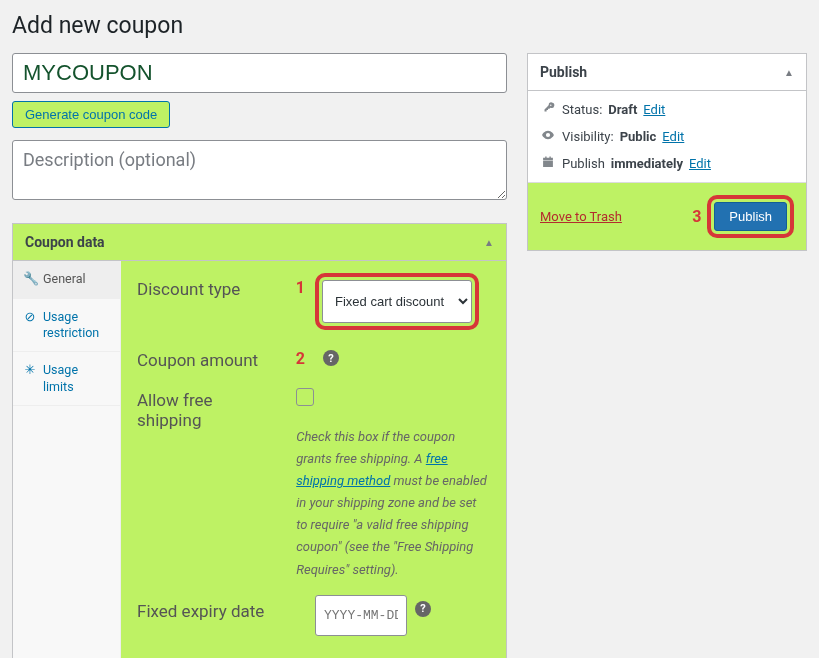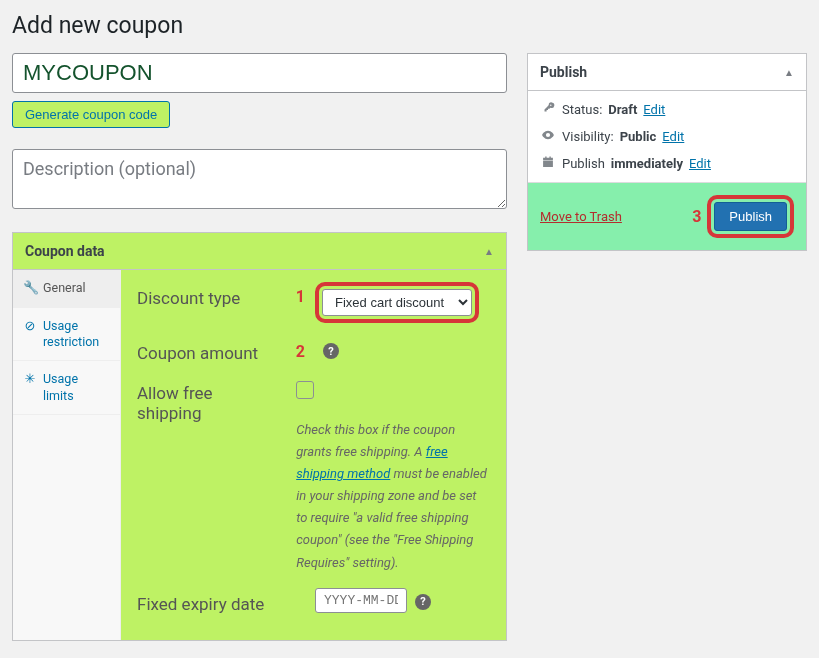--- a/index.html
+++ b/index.html
@@ -51,21 +51,20 @@
   .description {
     width: 100%;
     height: 60px;
     border: 1px solid #8c8f94;
     border-radius: 3px;
     padding: 8px 10px;
     font-size: 18px;
     color: #787c82;
     font-family: inherit;
     resize: both;
-    margin-top: 9px;
   }
   .description::placeholder { color: #787c82; }
 
   .panel {
     background: #bef264;
     border: 1px solid #c3c4c7;
     margin-top: 20px;
   }
   .panel-header {
     border-bottom: 1px solid #c3c4c7;
@@ -138,21 +137,21 @@
   }
   .red-highlight {
     border: 4px solid #d63638;
     border-radius: 10px;
     padding: 3px;
     display: inline-block;
   }
   select.control, input.control {
     border: 1px solid #8c8f94;
     border-radius: 3px;
-    padding: 4px 8px;
+    padding: 12px 8px;
     font-size: 13px;
     background: #fff;
     color: #2c3338;
   }
   select.control { width: 150px; }
   input.text-control { width: 142px; }
   input.date-control { width: 92px; font-family: Liberation Mono, monospace; }
   .help-icon {
     display: inline-flex;
     width: 16px;
@@ -203,21 +202,21 @@
   }
   .pub-icon { width: 16px; color: #82878c; text-align:center; }
   .pub-value { font-weight: bold; }
   .pub-edit { color: #0073aa; text-decoration: underline; cursor: pointer; font-weight: normal; }
   .publish-actions {
     display: flex;
     justify-content: space-between;
     align-items: center;
     padding: 12px;
     border-top: 1px solid #dcdcde;
-    background: #86efac;
+    background: #bef264;
     margin-top: 6px;
   }
   .trash-link {
     color: #b32d2e;
     text-decoration: underline;
     font-size: 13px;
     cursor: pointer;
   }
   .action-right {
     display: flex;

